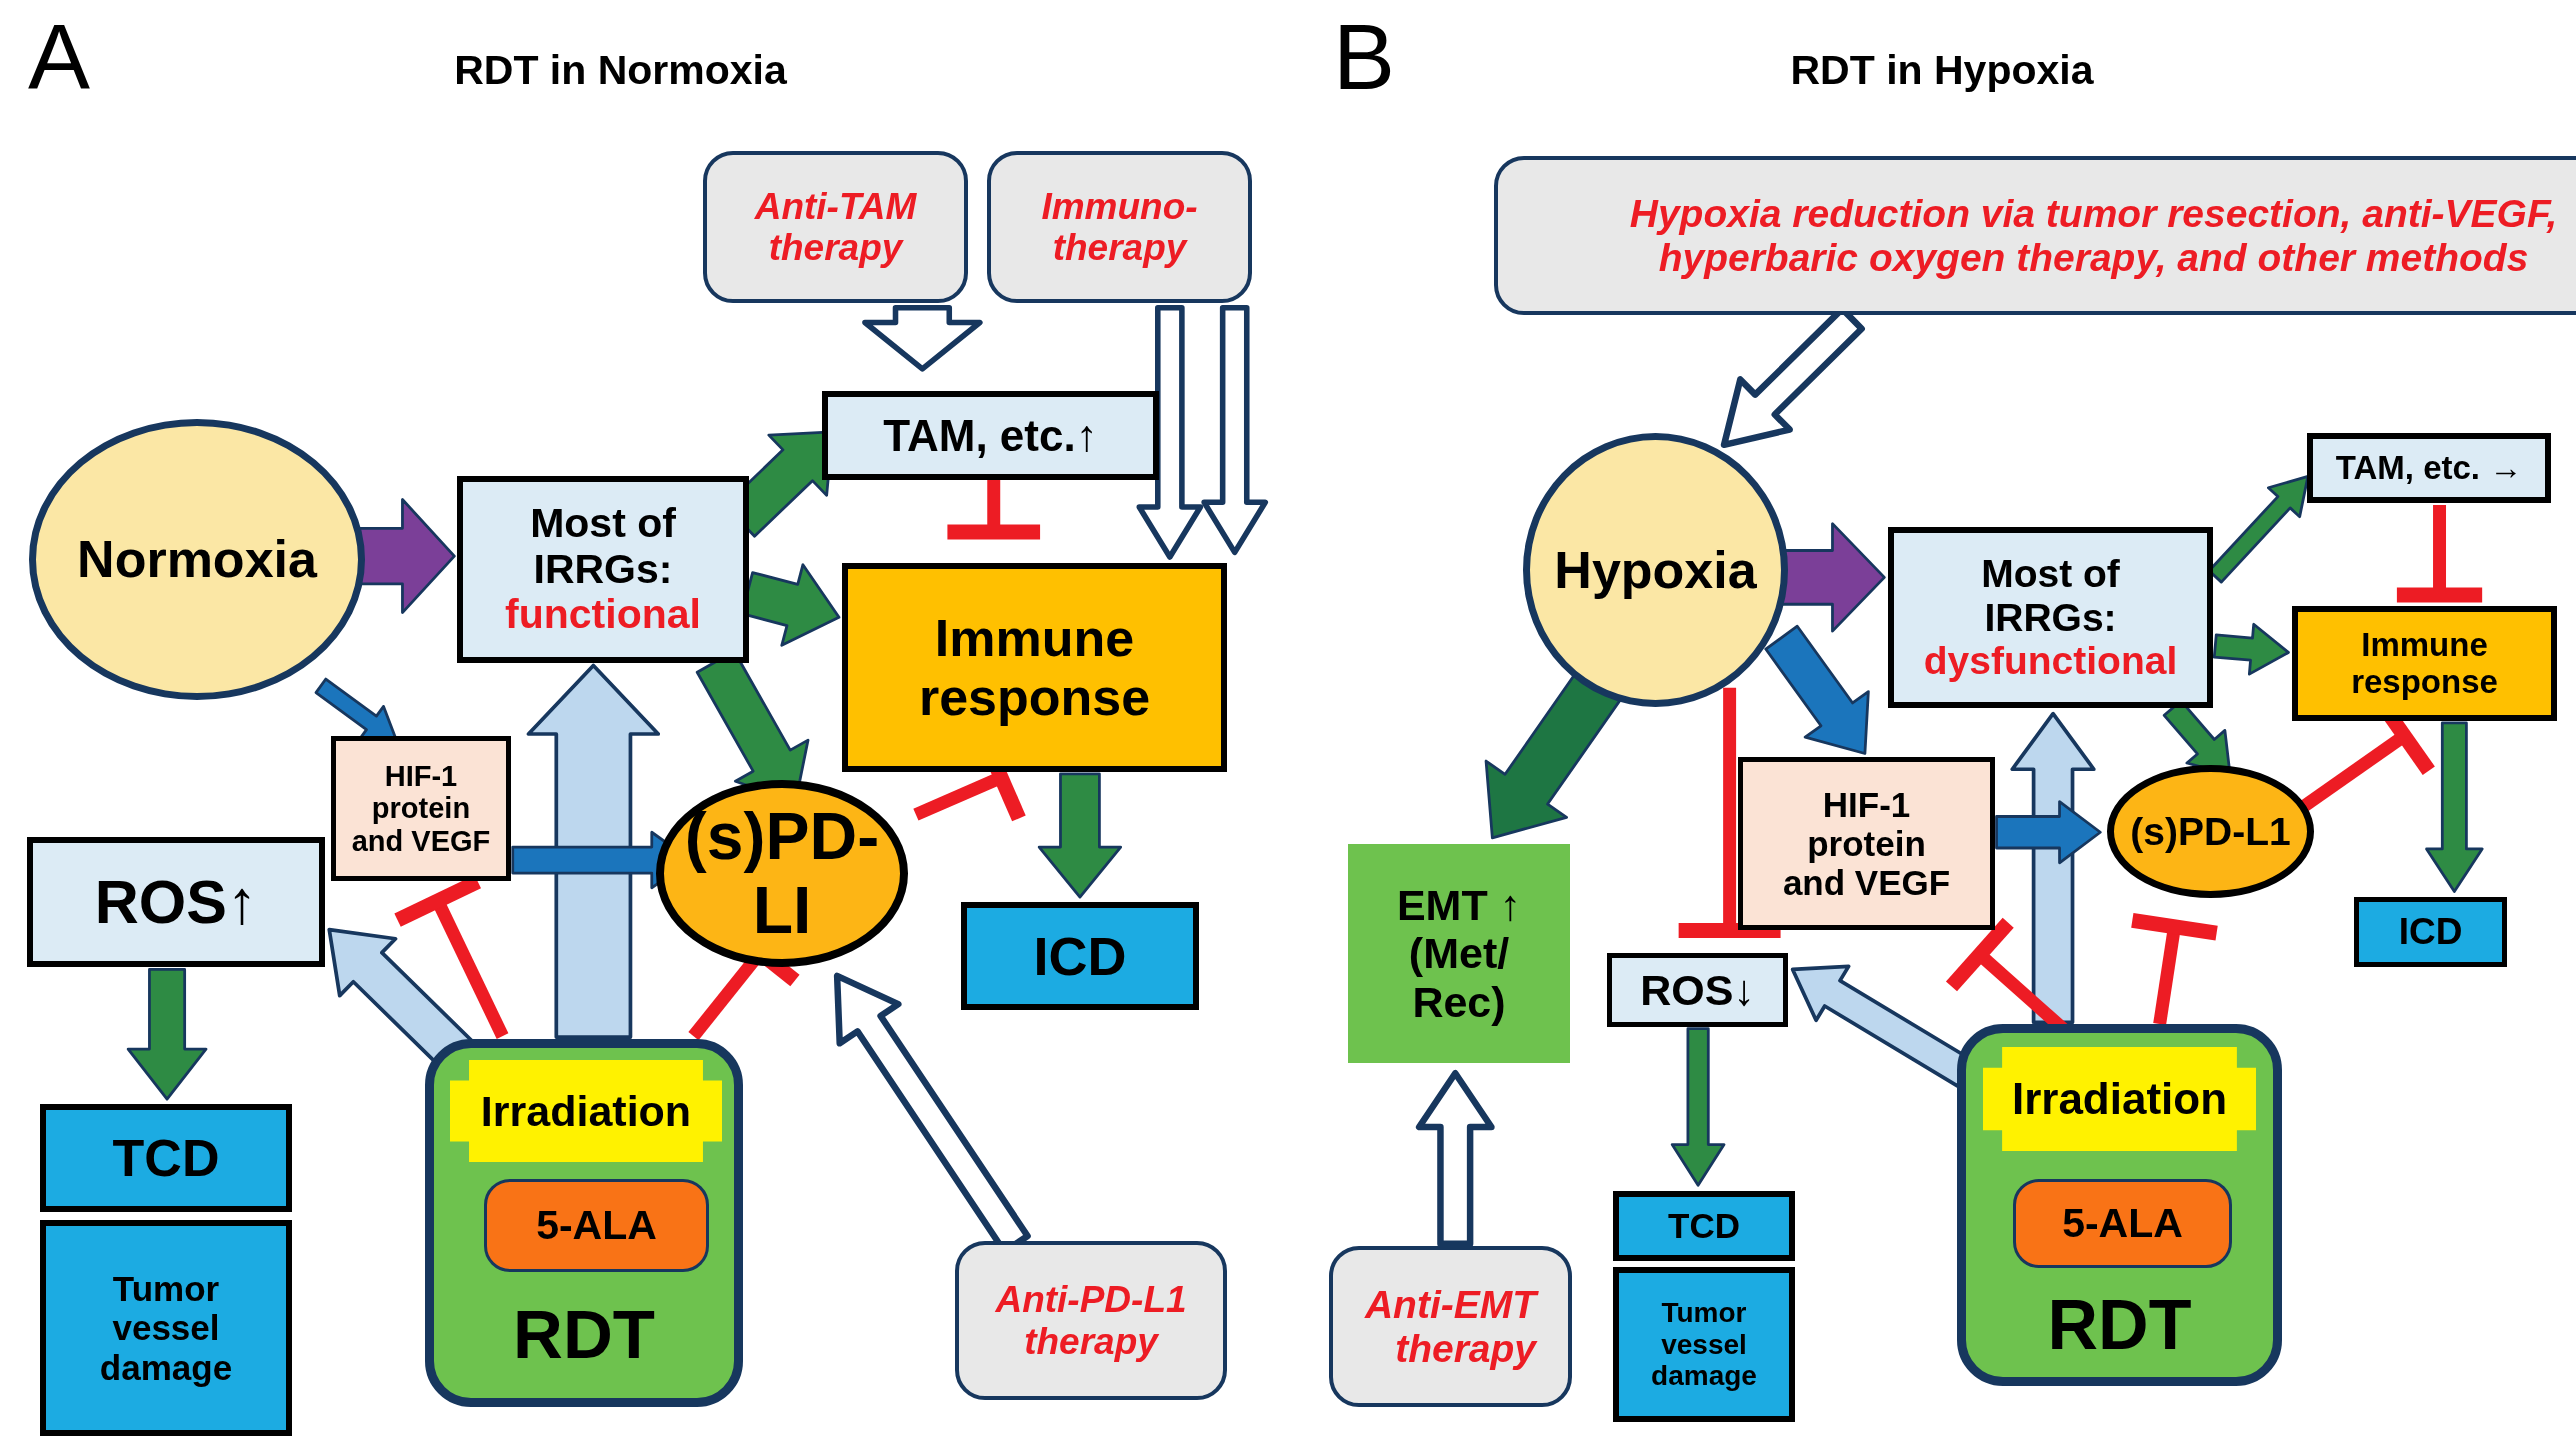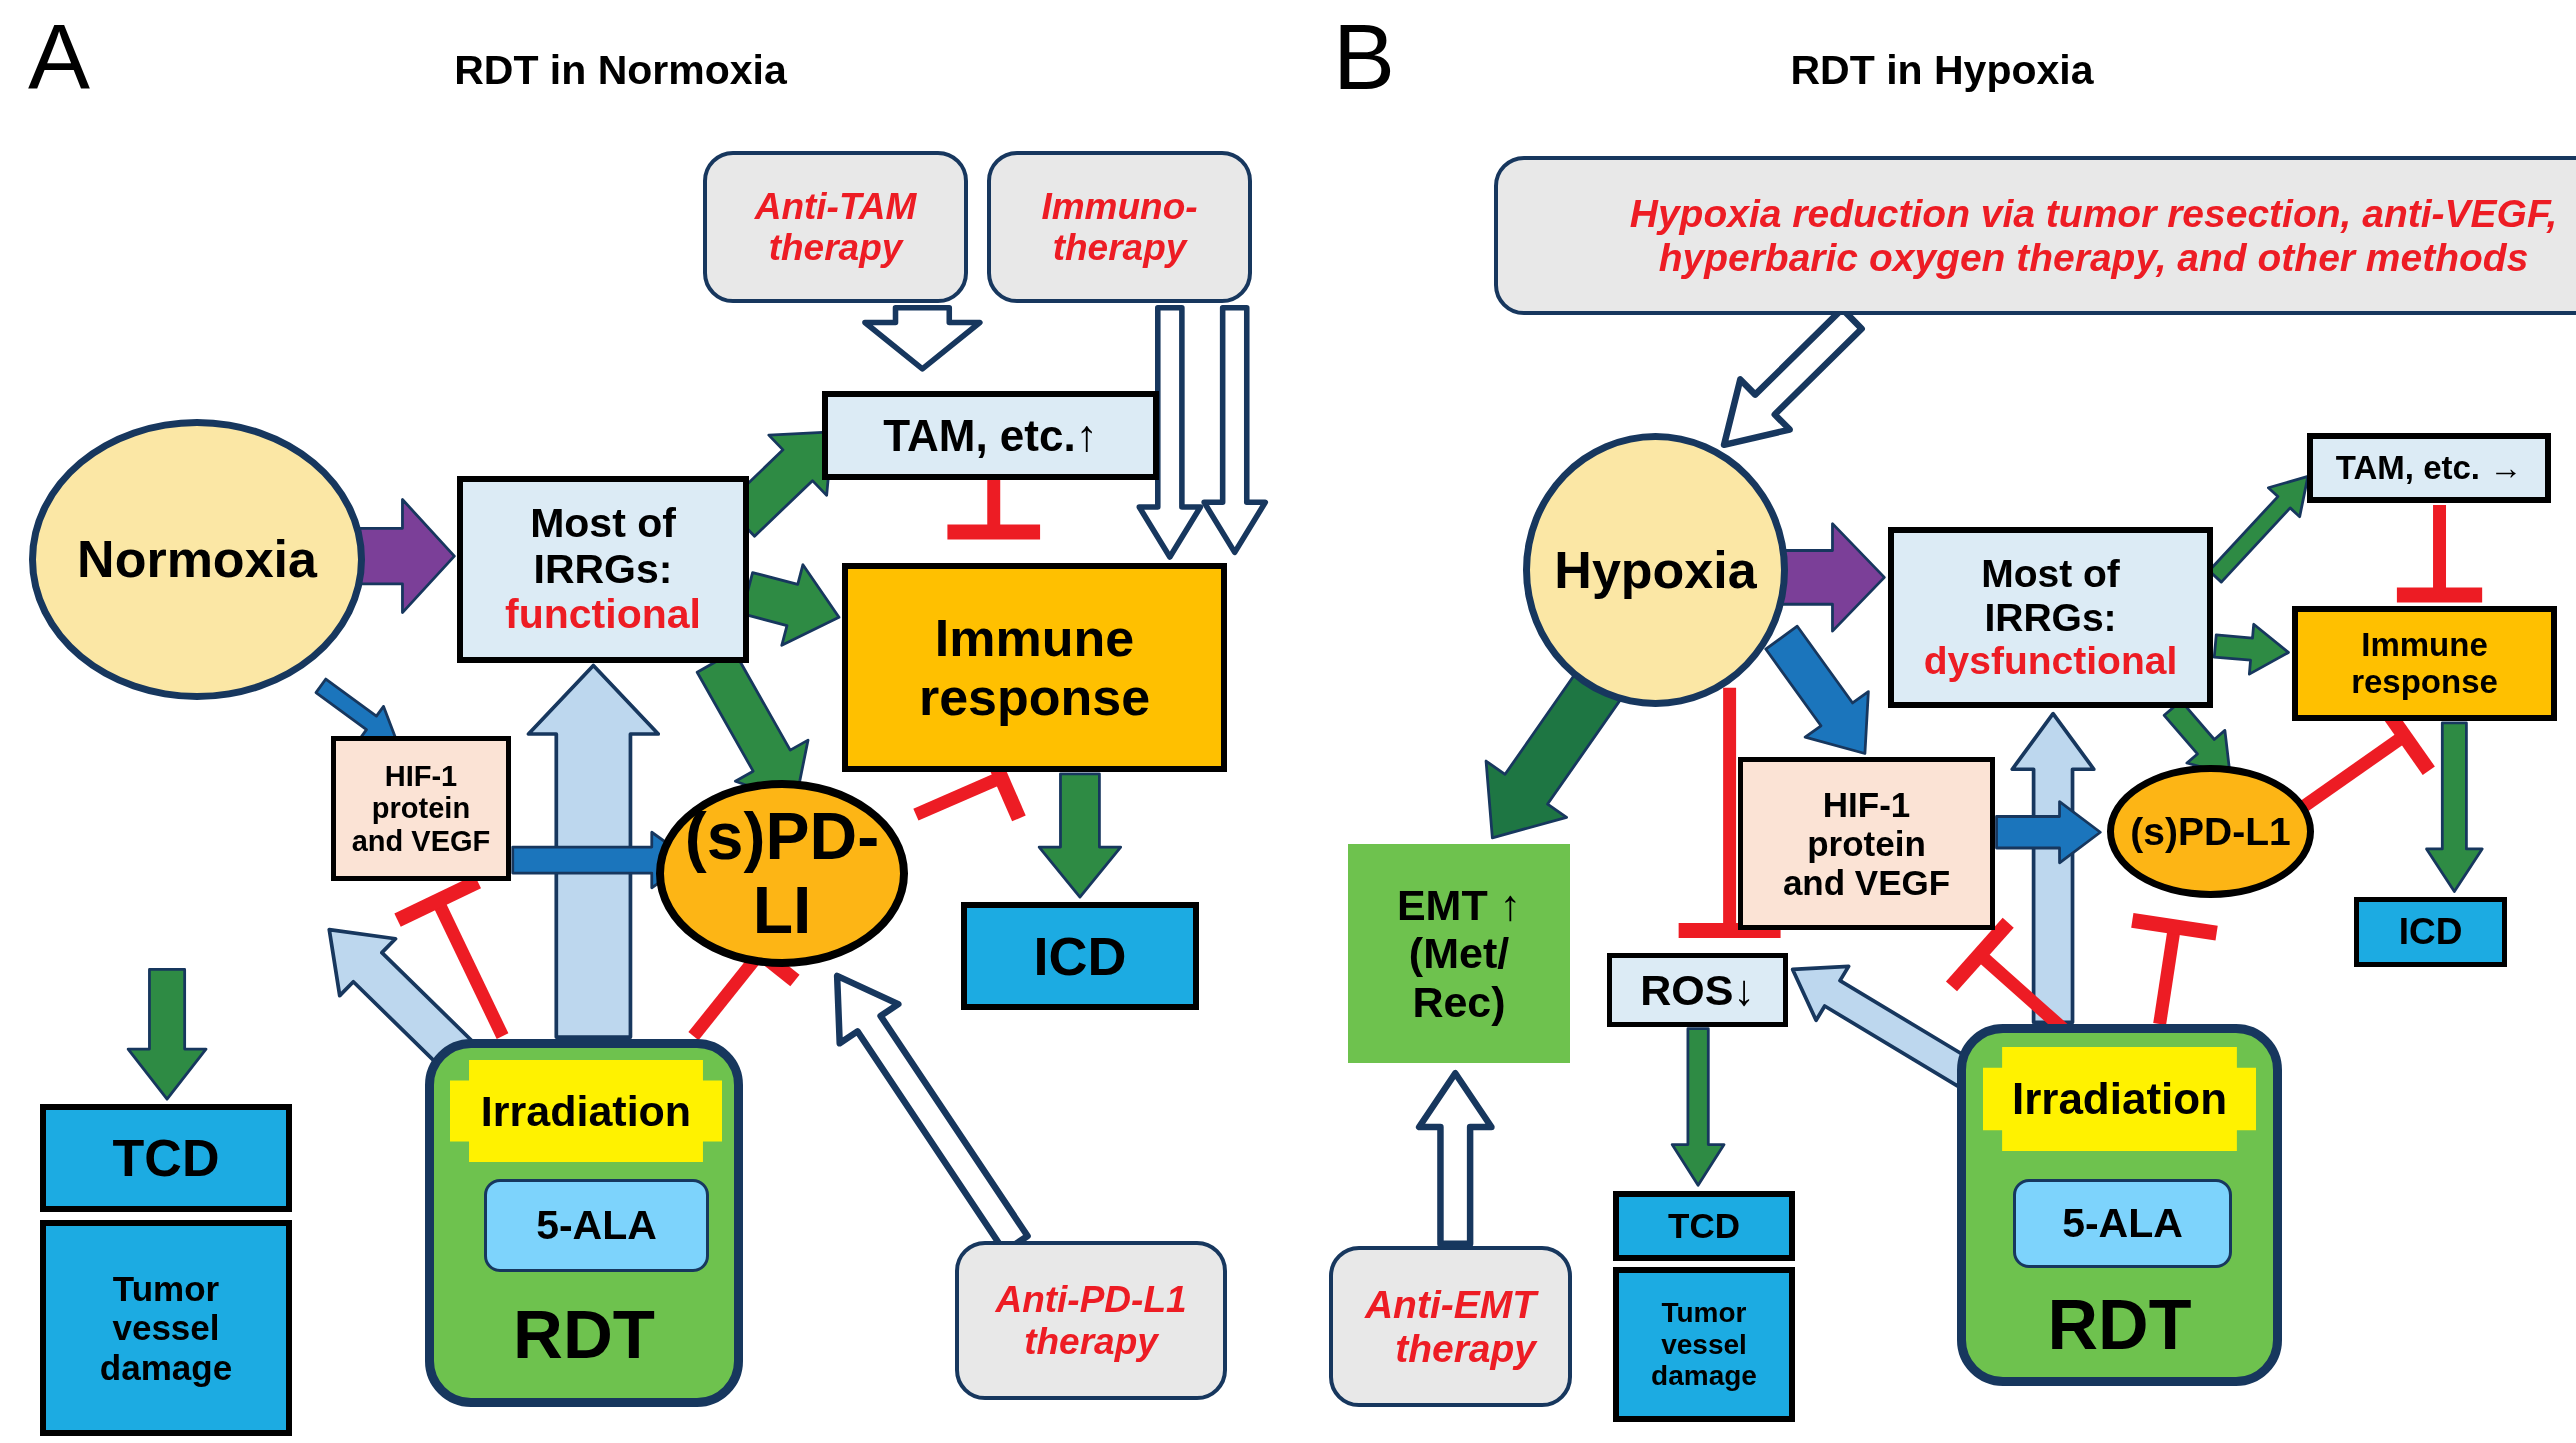--- a/index.html
+++ b/index.html
@@ -16,21 +16,21 @@
   .lblue-box{background:#DCEBF5;border:6.5px solid #000;}
   .orange-box{background:#FFC000;border:6.5px solid #000;}
   .orange-ellipse{background:#FDB515;border:8.3px solid #000;border-radius:50%;}
   .cyan-box{background:#1CABE2;border:6.5px solid #000;}
   .peach-box{background:#FBE3D5;border:5.6px solid #000;}
   .cream-ellipse{background:#FBE7A5;border:7.4px solid #17375E;border-radius:50%;}
   .green-big{background:#6EC24E;border:9.3px solid #17375E;border-radius:46px;}
   .green-plain{background:#6EC24E;}
   .yellow-ticket{background:#FFF200;
      clip-path:polygon(0% 20%,7% 20%,7% 0%,93% 0%,93% 20%,100% 20%,100% 80%,93% 80%,93% 100%,7% 100%,7% 80%,0% 80%);}
-  .pink-round{background:#7dd3fc;border:3.7px solid #17375E;border-radius:16px;}
+  .pink-round{background:#f97316;border:3.7px solid #17375E;border-radius:26px;}
   .stacked{flex-direction:column;}
   .red-line{color:#ED1C24;}
 
   
   #label-a{left:28px;top:11px;}
   #title-a{left:389px;top:48px;width:463px;}
   #anti-tam{left:703px;top:151px;width:265px;height:152px;font-size:37px;}
   #immuno{left:987px;top:151px;width:265px;height:152px;font-size:37px;}
   #tam-a{left:822px;top:371px;width:337px;height:89px;font-size:44px;margin-top:20px;}
   #normoxia{left:29px;top:419px;width:336px;height:281px;font-size:52px;}
@@ -138,20 +138,21 @@
     <span class="red-line">functional</span>
   </div>
 
   <div class="node orange-box" id="immune-a">Immune
 response</div>
   <div class="node orange-ellipse" id="pdl1-a">(s)PD-LI</div>
   <div class="node cyan-box" id="icd-a">ICD</div>
   <div class="node peach-box" id="hif-a">HIF-1
 protein
 and VEGF</div>
+  <div class="node lblue-box" id="ros-a">ROS↑</div>
   <div class="node cyan-box" id="tcd-a">TCD</div>
   <div class="node cyan-box" id="tvd-a">Tumor
 vessel
 damage</div>
 
   <div class="node green-big" id="rdt-a"></div>
   <div class="node yellow-ticket" id="irradiation-a">Irradiation</div>
   <div class="node pink-round" id="ala-a">5-ALA</div>
   <div class="node" id="rdt-label-a">RDT</div>
 

